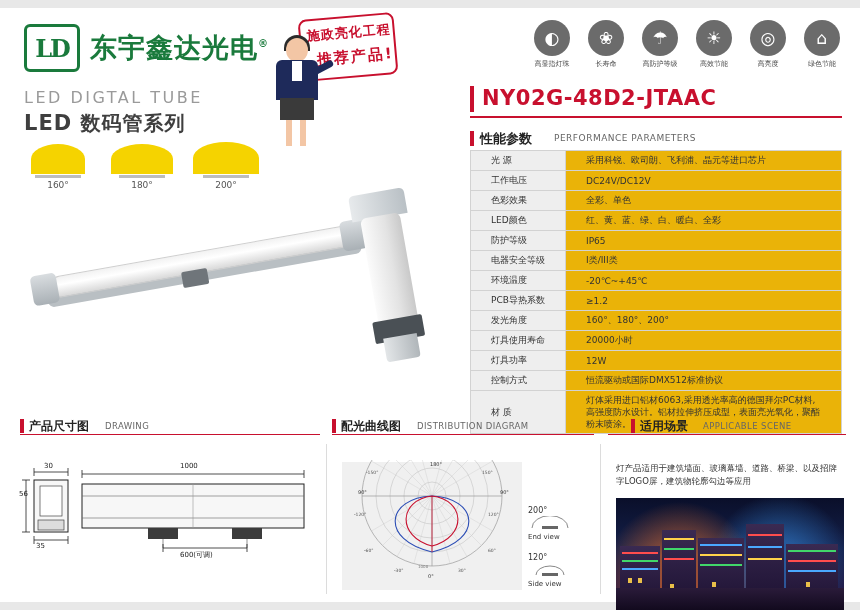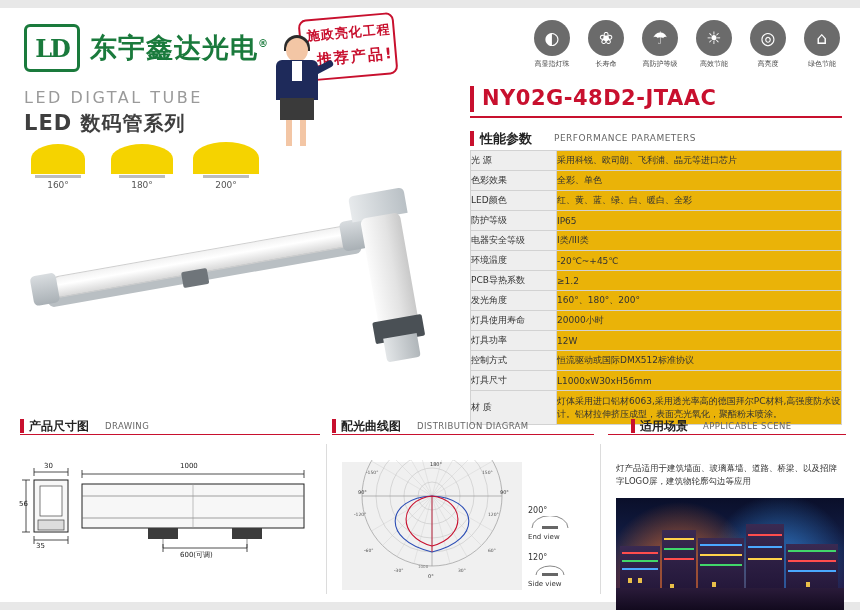--- a/index.html
+++ b/index.html
@@ -121,21 +121,21 @@
 
   .param-head { position:absolute; left:470px; top:130px; width:372px; }
   .param-head .bar { position:absolute; left:0; top:1px; width:4px; height:15px; background:#c8102e; }
   .param-head .cn { position:absolute; left:10px; top:0px; font-size:13px; font-weight:bold; color:#222; }
   .param-head .en { position:absolute; left:84px; top:3px; font-size:9px; color:#666; letter-spacing:0.5px; }
 
   table.params {
     position:absolute; left:470px; top:150px; width:372px;
     border-collapse:collapse; font-size:9px; color:#333;
   }
-  table.params td { border:1px solid #d2d2d2; padding:3px 0; vertical-align:middle; }
+  table.params td { border:1px solid #d2d2d2; padding:3px 20px; vertical-align:middle; }
   table.params td.k { width:86px; background:#eeeeee; color:#333; white-space:nowrap; }
   table.params td.v { background:#eab308; }
   table.params tr.tall td { height:34px; line-height:1.35; }
 
   
   .sec-title { position:absolute; height:16px; }
   .sec-title .bar { position:absolute; left:0; top:1px; width:4px; height:14px; background:#c8102e; }
   .sec-title .cn { position:absolute; left:9px; top:0; font-size:12px; font-weight:bold; color:#222; }
   .sec-title .en { position:absolute; top:3px; font-size:8.5px; color:#666; letter-spacing:0.4px; }
   .sec-rule { position:absolute; height:1px; background:#c8102e; }
@@ -291,20 +291,24 @@
     <div class="en">PERFORMANCE PARAMETERS</div>
   </div>
 
   <table class="params">
     <tbody>
       <tr>
           <td class="k">光    源</td>
           <td class="v">采用科锐、欧司朗、飞利浦、晶元等进口芯片</td>
         </tr>
       <tr>
+          <td class="k">工作电压</td>
+          <td class="v">DC24V/DC12V</td>
+        </tr>
+      <tr>
           <td class="k">色彩效果</td>
           <td class="v">全彩、单色</td>
         </tr>
       <tr>
           <td class="k">LED颜色</td>
           <td class="v">红、黄、蓝、绿、白、暖白、全彩</td>
         </tr>
       <tr>
           <td class="k">防护等级</td>
           <td class="v">IP65</td>
@@ -329,24 +333,20 @@
           <td class="k">灯具使用寿命</td>
           <td class="v">20000小时</td>
         </tr>
       <tr>
           <td class="k">灯具功率</td>
           <td class="v">12W</td>
         </tr>
       <tr>
           <td class="k">控制方式</td>
           <td class="v">恒流驱动或国际DMX512标准协议</td>
-        </tr>
-      <tr>
-          <td class="k">灯具尺寸</td>
-          <td class="v">L1000xW30xH56mm</td>
         </tr>
       <tr class="tall">
           <td class="k">材    质</td>
           <td class="v">灯体采用进口铝材6063,采用透光率高的德国拜尔PC材料,高强度防水设计。铝材拉伸挤压成型，表面亮光氧化，聚酯粉末喷涂。</td>
         </tr>
     </tbody>
   </table>
 
   <div class="sec-title" style="left:20px; top:418px; width:300px;">
     <div class="bar"></div>
@@ -404,21 +404,21 @@
       <line x1="284" y1="30" x2="284" y2="38" stroke="#222" stroke-width="0.8"></line>
 
       <line x1="143" y1="108" x2="227" y2="108" stroke="#222" stroke-width="0.8"></line>
       <line x1="143" y1="104" x2="143" y2="112" stroke="#222" stroke-width="0.8"></line>
       <line x1="227" y1="104" x2="227" y2="112" stroke="#222" stroke-width="0.8"></line>
       <line x1="143" y1="99" x2="143" y2="108" stroke="#222" stroke-width="0.5"></line>
       <line x1="227" y1="99" x2="227" y2="108" stroke="#222" stroke-width="0.5"></line>
     </svg>
     <div class="dwg-lbl" style="left:160px; top:22px;">1000</div>
     <div class="dwg-lbl" style="left:24px; top:22px;">30</div>
-    <div class="dwg-lbl" style="left:-1px; top:60px;">56</div>
+    <div class="dwg-lbl" style="left:-1px; top:50px;">56</div>
     <div class="dwg-lbl" style="left:16px; top:102px;">35</div>
     <div class="dwg-lbl" style="left:160px; top:110px;">600(可调)</div>
   </div>
 
   <div class="distrib">
     <div class="polar-box"></div>
     <svg width="200" height="132" viewBox="0 0 200 132" style="position:absolute;left:0px;top:20px;">
       <g transform="translate(100,36)">
         <circle r="14" fill="none" stroke="#bbb" stroke-width="0.5"></circle>
         <circle r="28" fill="none" stroke="#bbb" stroke-width="0.5"></circle>

